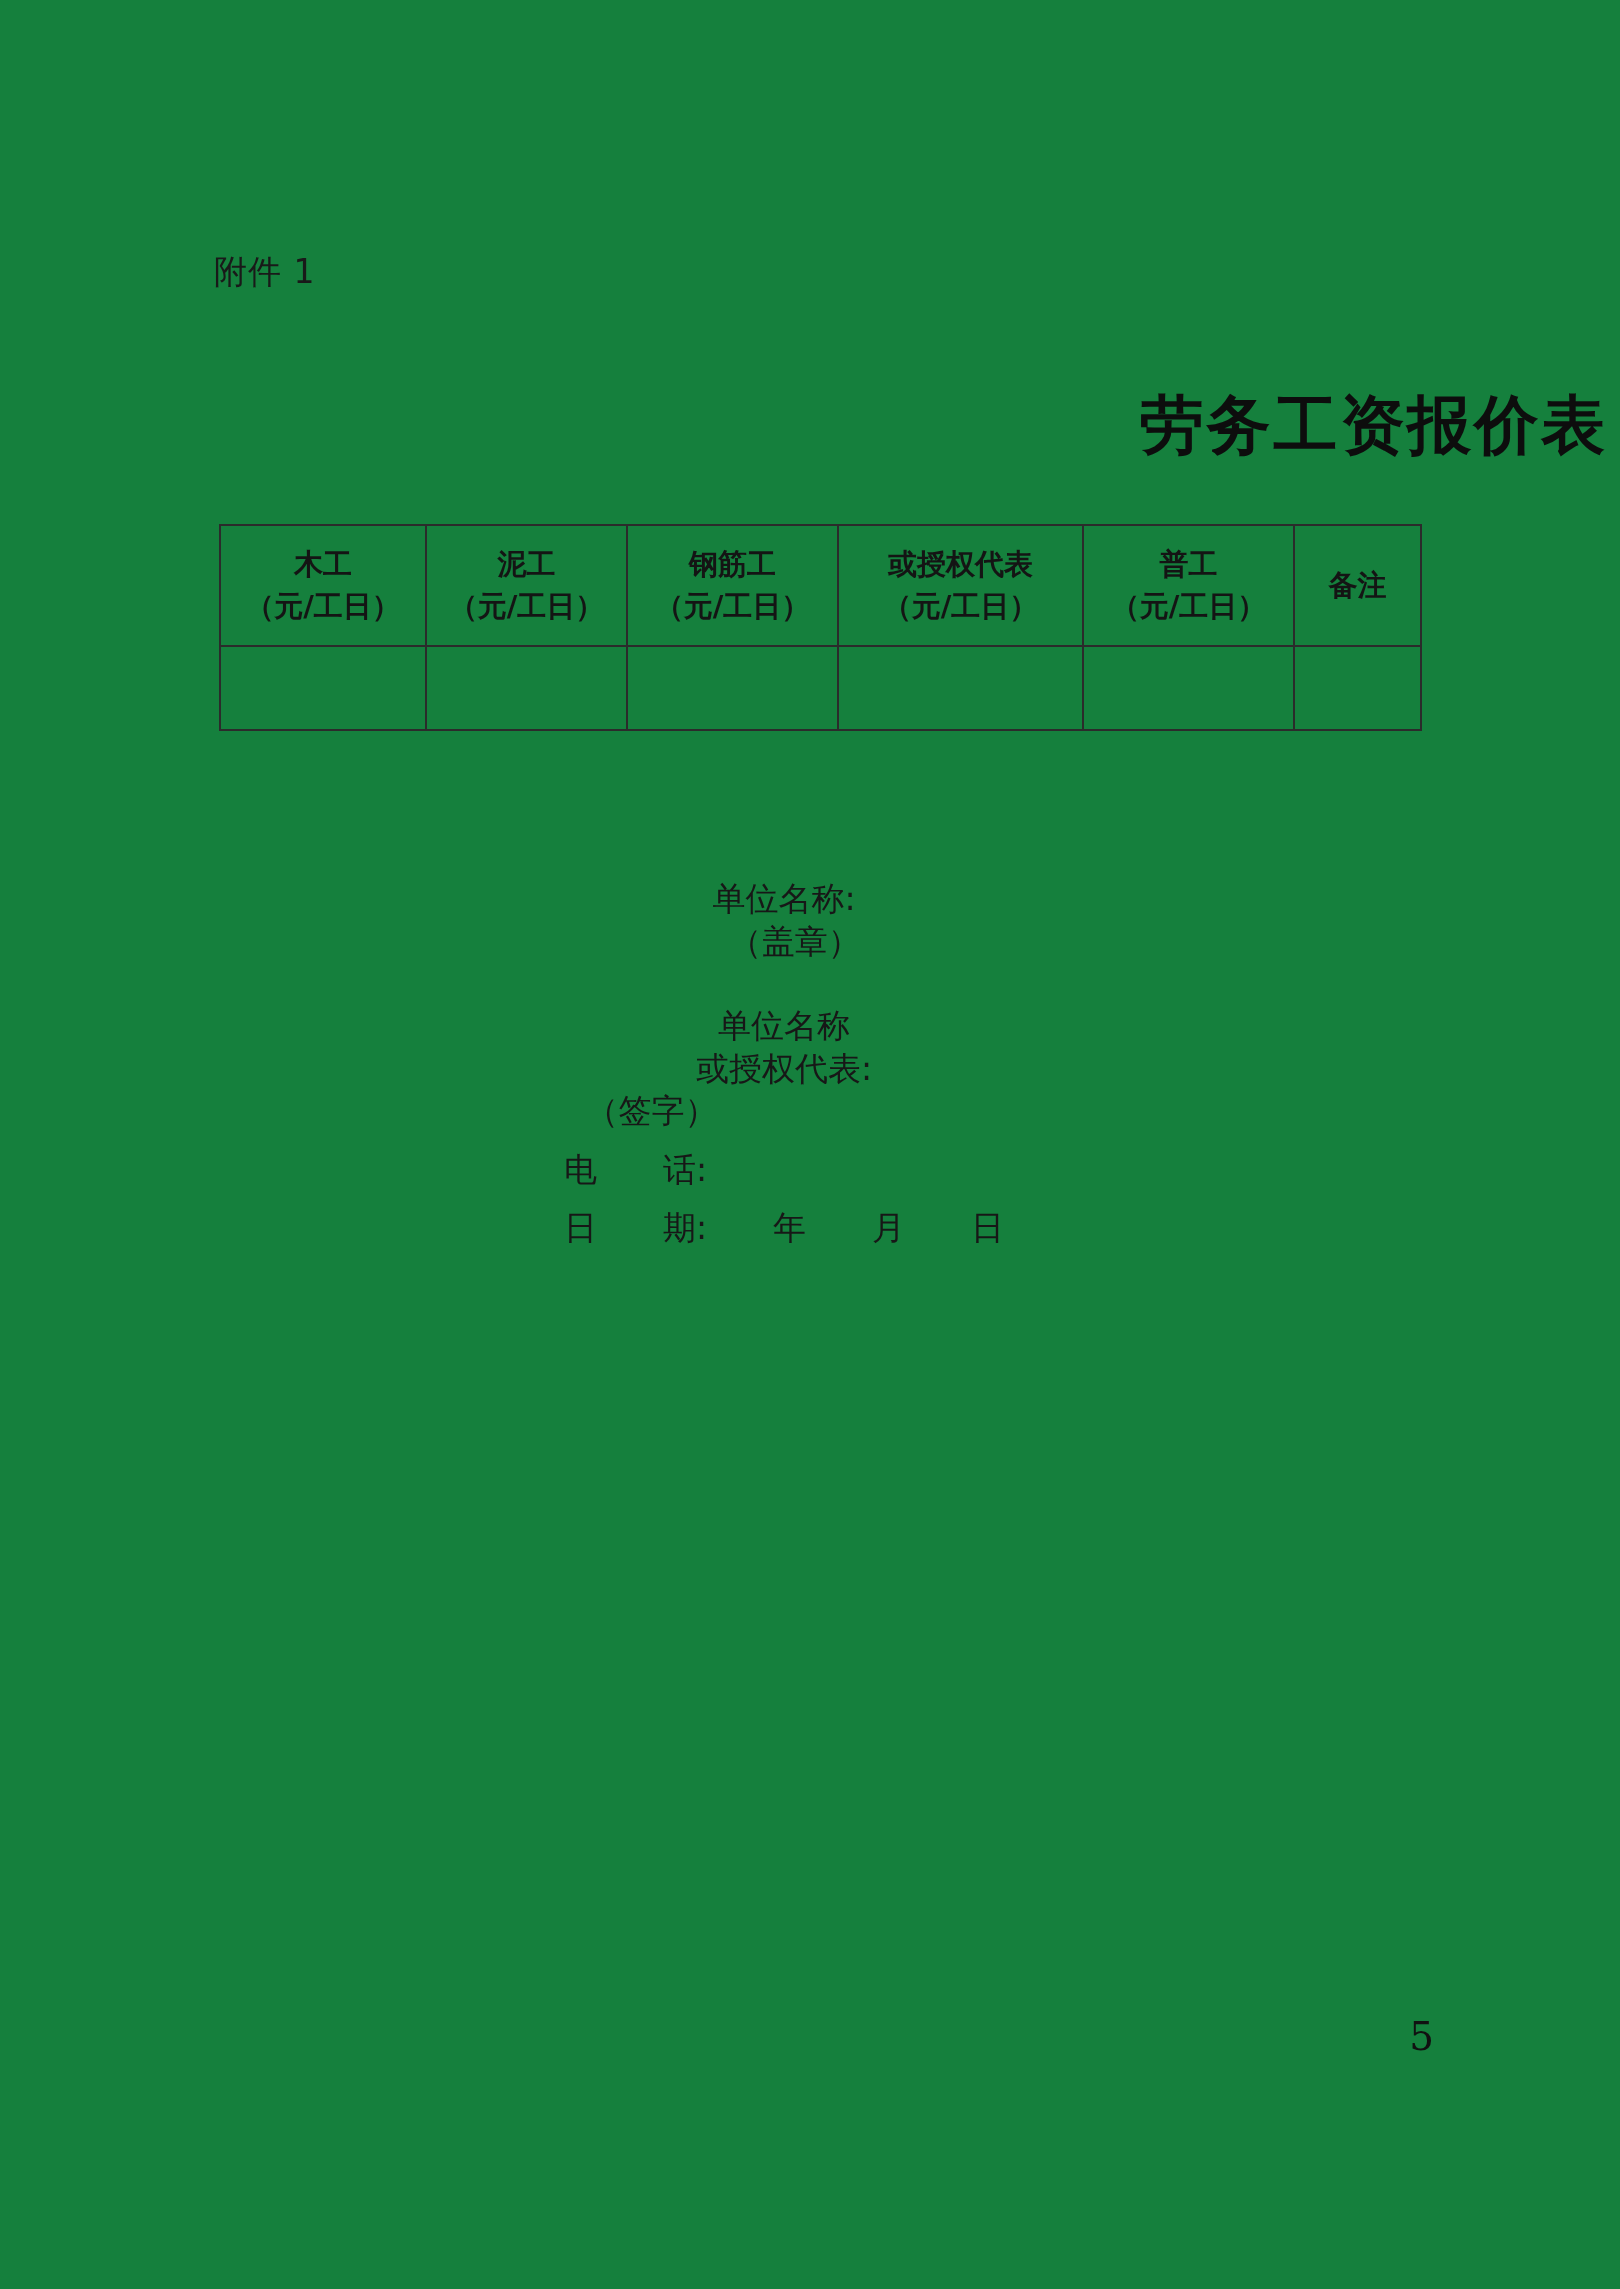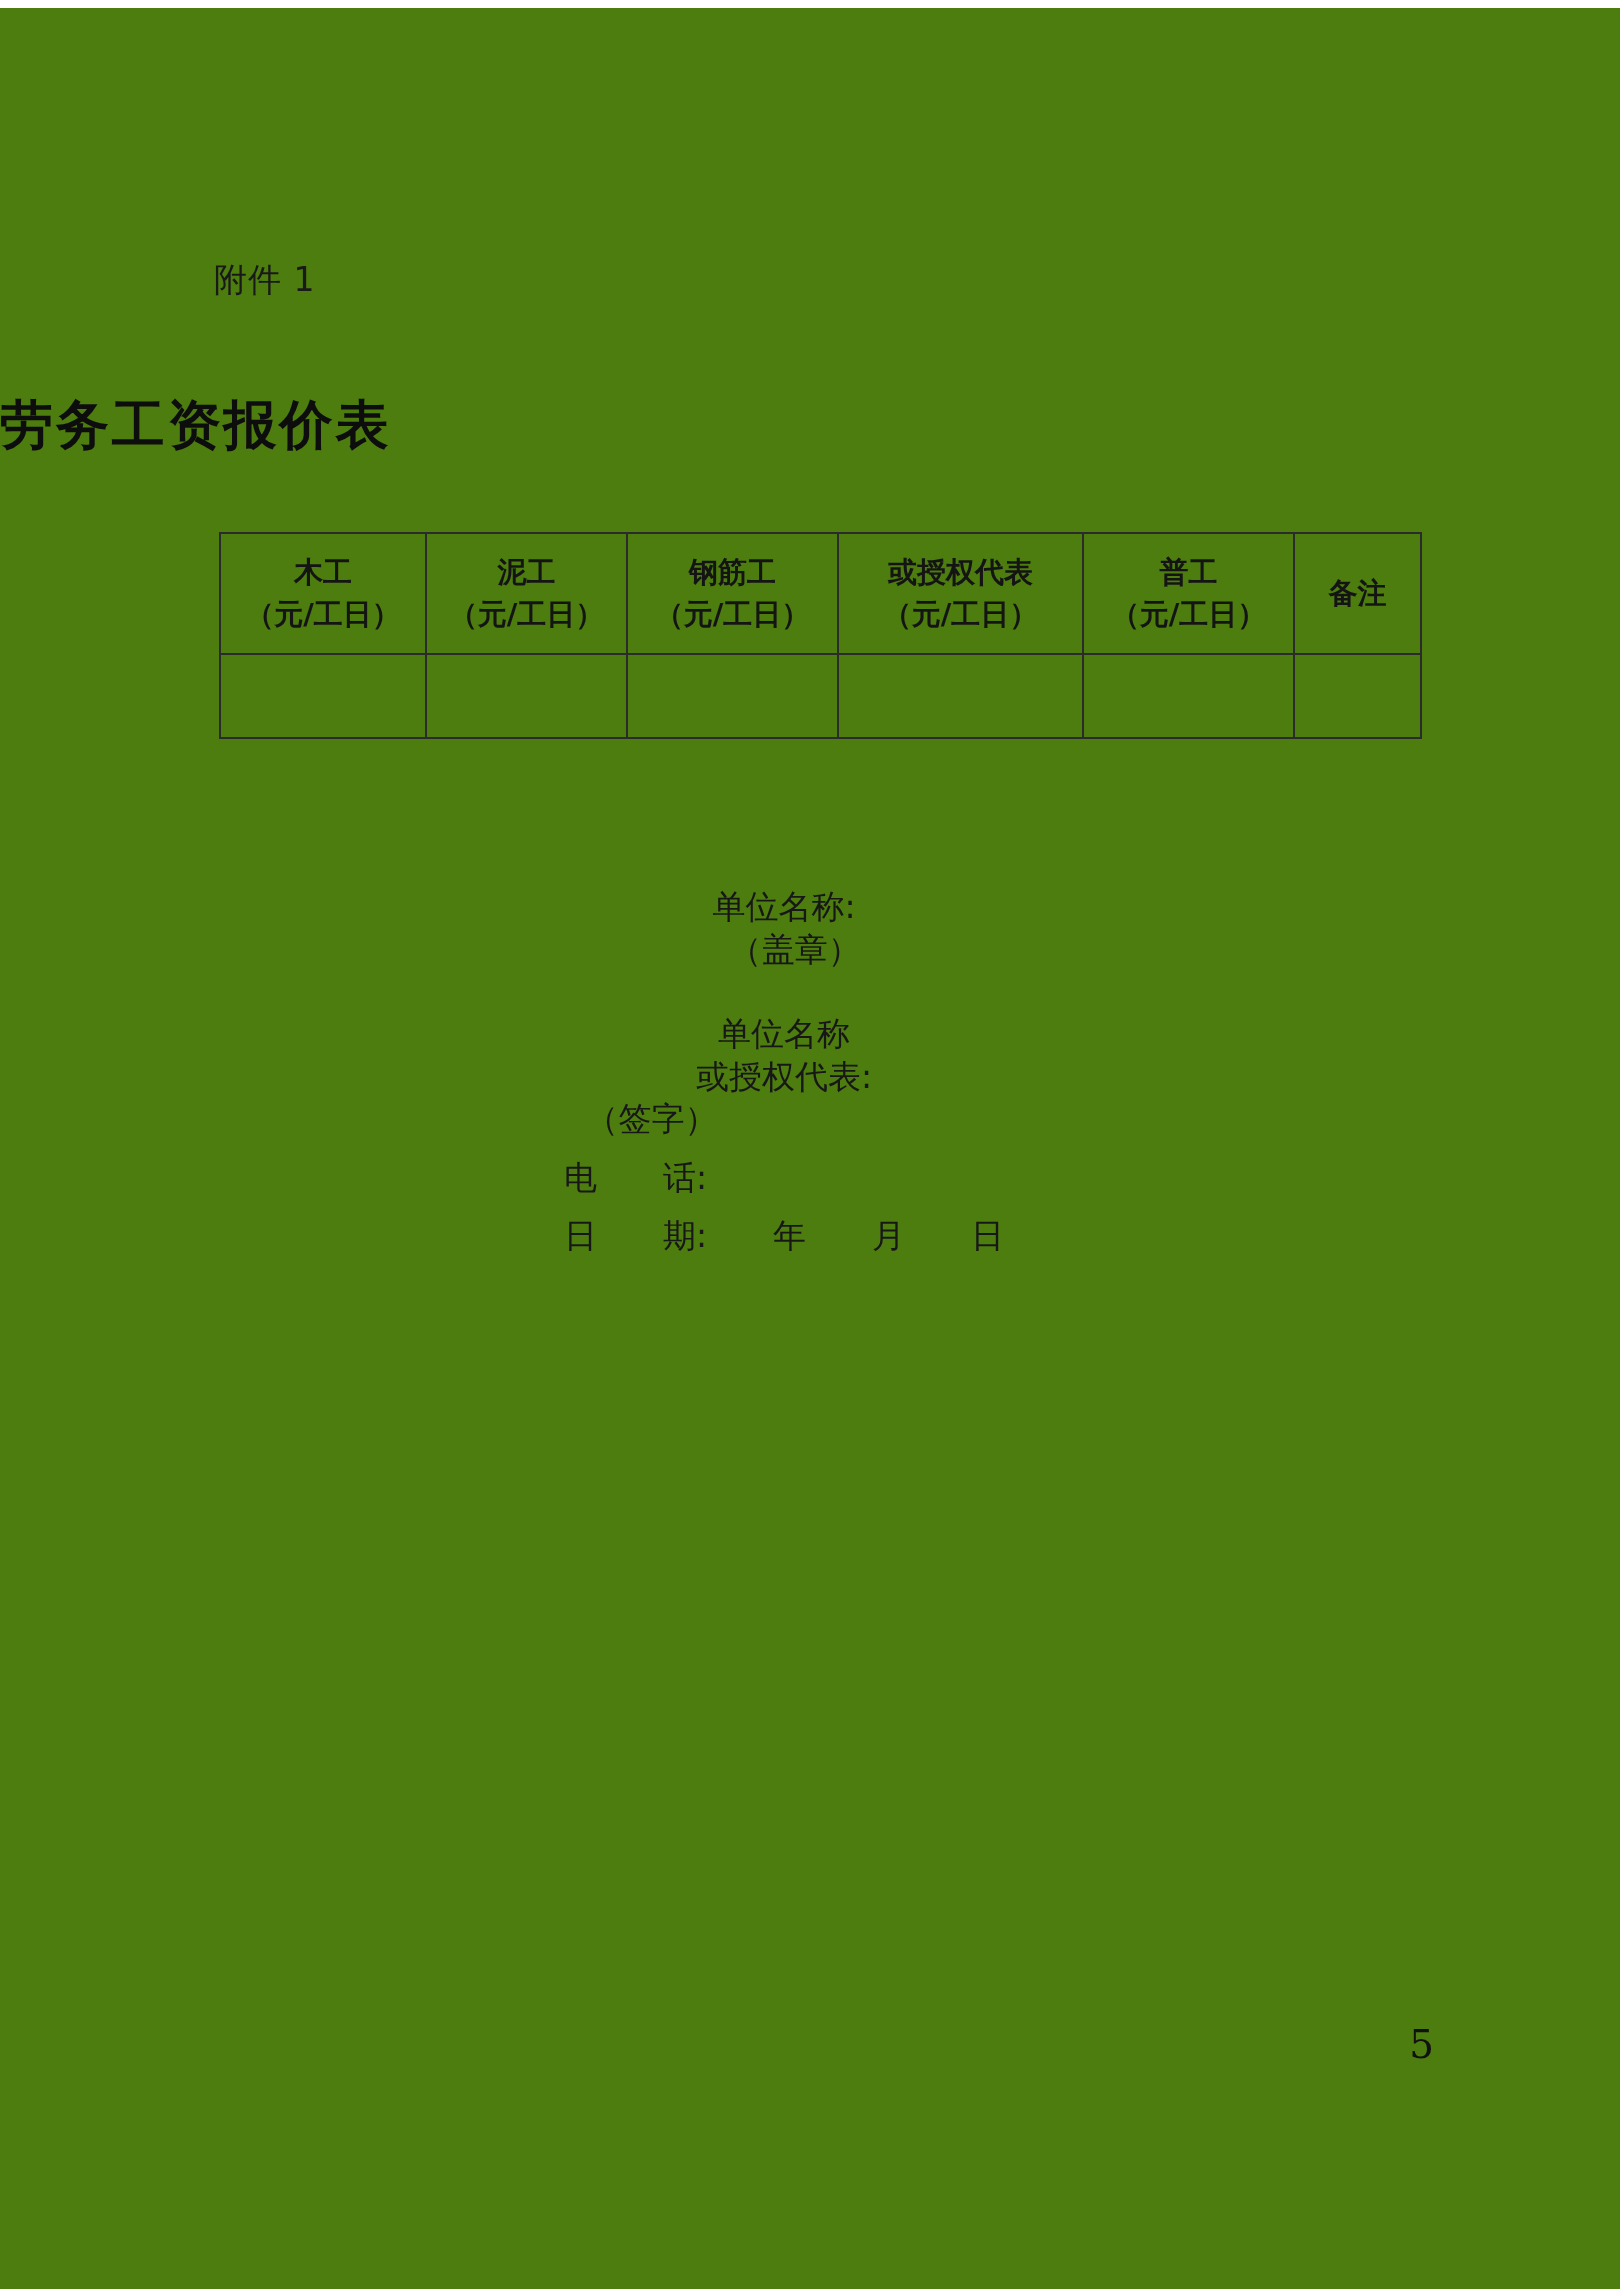--- a/index.html
+++ b/index.html
@@ -11,43 +11,42 @@
     height: 2290px;
     background: #ffffff;
     font-family: "Liberation Serif", serif;
     color: #1a1a1a;
     position: relative;
     overflow: hidden;
   }
   .page {
     position: absolute;
     inset: 0;
-    background: #4d7c0f;
-    margin-top: 8px;
+    background: #15803d;
   }
 
   .attachment-label {
     position: absolute;
     left: 214px;
     top: 250px;
     font-family: "DejaVu Sans", sans-serif;
     font-size: 33px;
     letter-spacing: 1px;
     color: #191919;
   }
 
   .doc-title {
     position: absolute;
     left: 0;
-    right: 0;
+    right: 12px;
     top: 382px;
-    text-align: left;
+    text-align: right;
     font-family: "DejaVu Serif", serif;
     font-weight: bold;
-    font-size: 53px;
+    font-size: 64px;
     letter-spacing: 2.9px;
     color: #0d0d0d;
   }
 
   .wage-table {
     position: absolute;
     left: 219px;
     top: 524px;
     width: 1201px;
     border-collapse: collapse;

